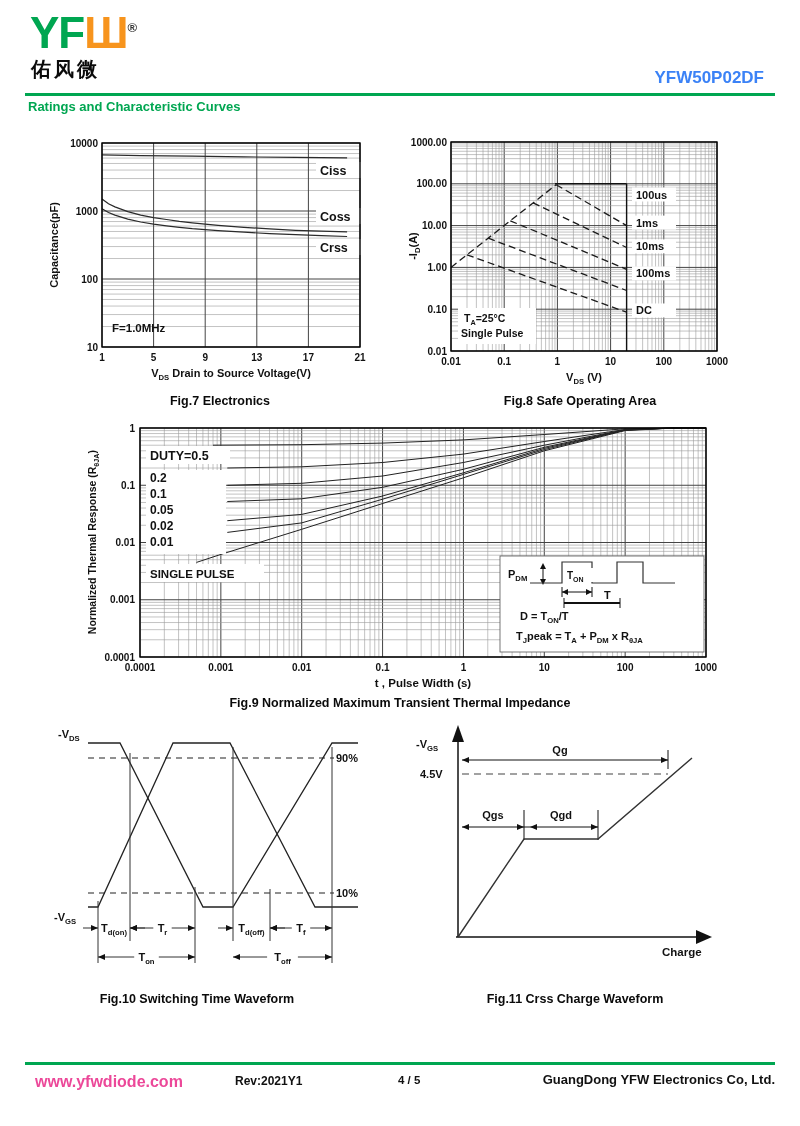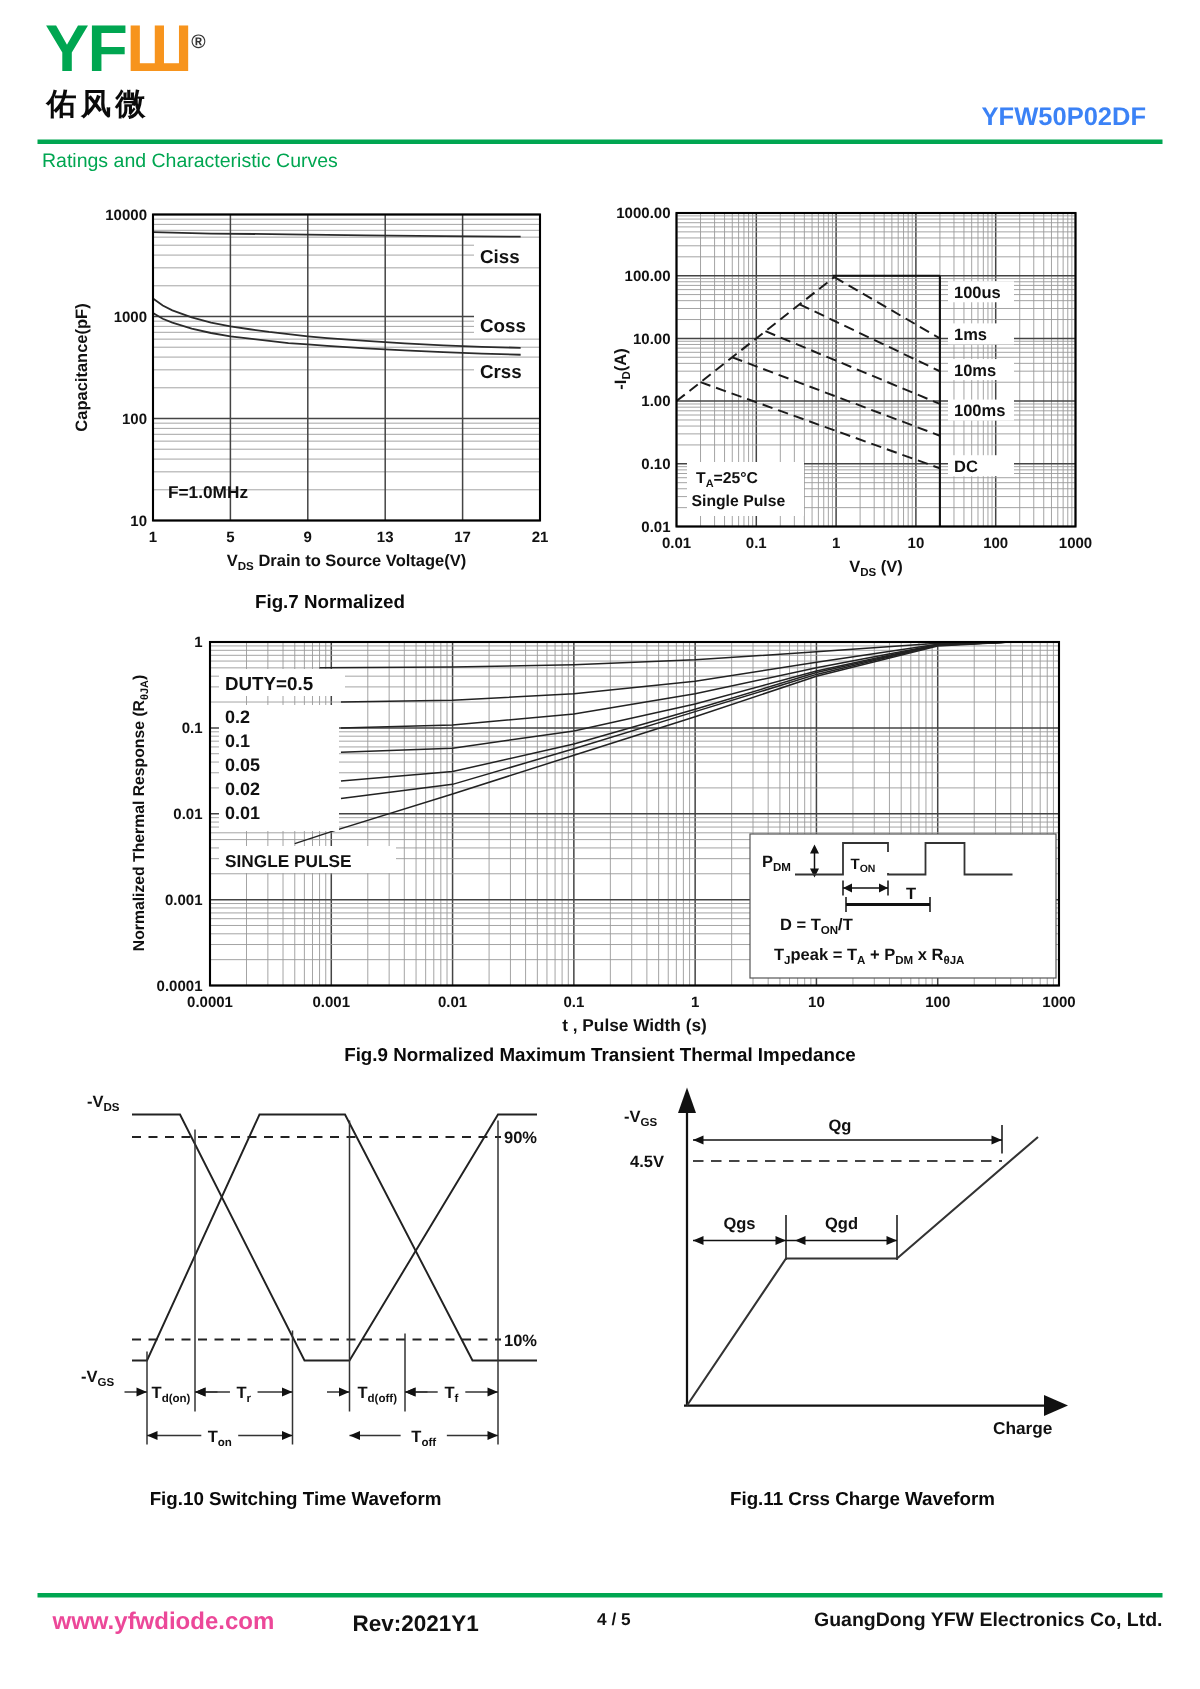--- a/index.html
+++ b/index.html
@@ -6,35 +6,35 @@
   .page{position:relative;width:800px;height:1126px;background:#ffffff;overflow:hidden;
         font-family:"Liberation Sans","DejaVu Sans",sans-serif;color:#111;}
   .abs{position:absolute;}
   .logo-brand{position:absolute;left:30px;top:4px;font-size:44px;font-weight:800;line-height:48px;letter-spacing:-1px;}
   .lg-green{color:#00A651;}
   .lg-orange{color:#F7941D;}
   .lg-reg{font-size:13px;font-weight:700;color:#333;vertical-align:super;}
   .logo-cn{position:absolute;left:31px;top:56px;font-size:20px;font-weight:800;letter-spacing:3px;color:#0a0a0a;}
   .part-number{position:absolute;right:36px;top:68px;font-size:17px;font-weight:800;color:#3b82f6;}
   .green-rule{position:absolute;left:25px;top:93px;width:750px;height:3px;background:#00A651;}
-  .section-title{position:absolute;left:28px;top:99px;font-size:13px;font-weight:400;color:#00A651;}
+  .section-title{position:absolute;left:28px;top:99px;font-size:13px;font-weight:700;color:#00A651;}
   .caption{position:absolute;font-size:12.5px;font-weight:800;text-align:center;color:#0a0a0a;}
   #cap7{left:60px;top:394px;width:320px;}
   #cap8{left:420px;top:394px;width:320px;}
   #cap9{left:100px;top:696px;width:600px;}
   #cap10{left:32px;top:992px;width:330px;}
   #cap11{left:410px;top:992px;width:330px;}
   #fig7{left:28px;top:132px;}
   #fig8{left:400px;top:132px;}
   #fig9{left:40px;top:418px;}
   #fig10{left:30px;top:725px;}
   #fig11{left:400px;top:722px;}
   .footer-rule{position:absolute;left:25px;top:1062px;width:750px;height:3px;background:#00A651;}
   .footer-link{position:absolute;left:35px;top:1073px;font-size:16px;font-weight:700;color:#ec4899;cursor:pointer;}
-  .footer-rev{position:absolute;left:235px;top:1074px;font-size:15px;font-weight:700;}
+  .footer-rev{position:absolute;left:235px;top:1074px;font-size:12px;font-weight:700;}
   .footer-page{position:absolute;left:398px;top:1074px;font-size:11.5px;font-weight:700;}
   .footer-company{position:absolute;right:25px;top:1072px;font-size:13px;font-weight:700;}
   svg text{font-family:"Liberation Sans","DejaVu Sans",sans-serif;}
 </style>
 </head>
 <body>
 
 <div class="page">
 
   <div class="logo-brand"><span class="lg-green">YF</span><span class="lg-orange">Ш</span><span class="lg-reg">®</span></div>
@@ -453,21 +453,22 @@
       <path d="M130,105 l7,-3 l0,6 z" fill="#111"></path>
       <path d="M198,105 l-7,-3 l0,6 z" fill="#111"></path>
       <line x1="124" y1="88" x2="124" y2="118" stroke="#111" stroke-width="1"></line>
       <line x1="198" y1="88" x2="198" y2="118" stroke="#111" stroke-width="1"></line>
       <text x="93" y="97" font-size="11" font-weight="600" fill="#111" text-anchor="middle"><tspan>Qgs</tspan></text>
       <text x="161" y="97" font-size="11" font-weight="600" fill="#111" text-anchor="middle"><tspan>Qgd</tspan></text>
       <polyline points="58,215 124,117 198,117 292,36" fill="none" stroke="#333" stroke-width="1.4"></polyline>
       <text x="262" y="234" font-size="11.5" font-weight="600" fill="#111" text-anchor="start"><tspan>Charge</tspan></text>
     </svg>
 
-  <div id="cap7" class="caption">Fig.7 Normalized</div>
+  <div id="cap7" class="caption">Fig.7 Electronics</div>
+  <div id="cap8" class="caption">Fig.8 Safe Operating Area</div>
   <div id="cap9" class="caption">Fig.9 Normalized Maximum Transient Thermal Impedance</div>
   <div id="cap10" class="caption">Fig.10 Switching Time Waveform</div>
   <div id="cap11" class="caption">Fig.11 Crss Charge Waveform</div>
 
   <div class="footer-rule"></div>
   <a class="footer-link">www.yfwdiode.com</a>
   <div class="footer-rev">Rev:2021Y1</div>
   <div class="footer-page">4 / 5</div>
   <div class="footer-company">GuangDong YFW Electronics Co, Ltd.</div>
 

